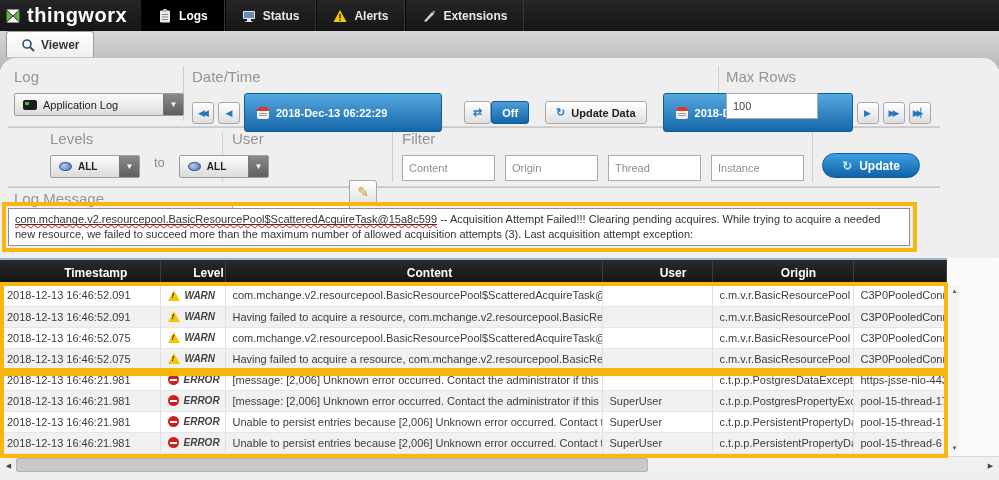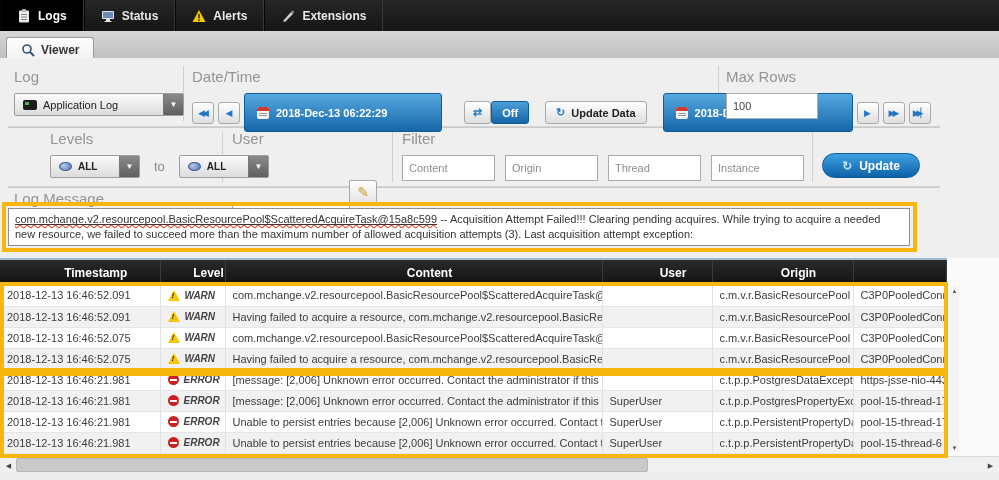--- a/index.html
+++ b/index.html
@@ -14,28 +14,28 @@
   .brand-name { color:#fff; font-size:20px; font-weight:bold; letter-spacing:0.5px; }
   .navtabs { display:flex; }
   .navtab { display:flex; align-items:center; gap:7px; padding:0 16px; color:#e8e8e8;
             font-size:12px; font-weight:bold; border-right:1px solid #383838; border-left:1px solid #050505; cursor:pointer; }
   .navtab.active { background:#000; color:#fff; }
   .nicon { width:14px; height:14px; display:inline-block; }
 
   
   .subbar { position:absolute; top:31px; left:0; width:999px; height:38px;
             background:linear-gradient(#d6d6d6,#b9b9b9); border-bottom:1px solid #a8a8a8;
-            display:flex; align-items:center; padding-left:6px; }
+            display:flex; align-items:flex-start; padding-left:6px; }
   .subtab { display:flex; align-items:center; gap:6px; height:24px; padding:0 14px;
             font-size:12px; color:#333; border:1px solid #9b9b9b; border-bottom:none;
             border-radius:3px 3px 0 0; background:linear-gradient(#d9d9d9,#c4c4c4); margin-right:2px; cursor:pointer; }
   .subtab.active { background:linear-gradient(#fdfdfd,#f0f0f0); height:26px; font-weight:bold; }
 
   
-  .panel { position:absolute; top:58px; left:0; width:999px; height:200px; background:#efefef; }
+  .panel { position:absolute; top:58px; left:0; width:999px; height:200px; background:#efefef;border-radius:16px; }
   .sec-title { color:#949494; font-size:15px; }
   .vdiv { position:absolute; width:1px; background:#cfcfcf; }
   .hdiv { position:absolute; height:2px; background:linear-gradient(#d8d8d8,#c4c4c4); }
 
   .sec-log   { position:absolute; left:14px;  top:10px; }
   .sec-dt    { position:absolute; left:192px; top:10px; }
   .sec-max   { position:absolute; left:726px; top:10px; }
   .sec-lvl   { position:absolute; left:14px;  top:72px;margin-left:36px; }
   .sec-user  { position:absolute; left:232px; top:72px; }
   .sec-filter{ position:absolute; left:402px; top:72px; }
@@ -124,20 +124,29 @@
   .ann-lm   { left:2px;  top:202px; width:915px; height:50px; }
   .ann-warn { left:0px;  top:282px; width:948px; height:90px; }
   .ann-err  { left:0px;  top:372px; width:948px; height:86px; }
 </style>
 </head>
 <body>
 
 <div class="app">
 
   <div class="topbar">
+    <div class="brand">
+      <svg class="nicon" width="22" height="22" viewBox="0 0 24 24">
+        <polygon points="1,1 23,1 12,11" fill="#fff"></polygon>
+        <polygon points="1,23 23,23 12,13" fill="#fff"></polygon>
+        <polygon points="1,2 11,12 1,22" fill="#62b54a"></polygon>
+        <polygon points="23,2 13,12 23,22" fill="#62b54a"></polygon>
+      </svg>
+      <span class="brand-name">thingworx</span>
+    </div>
     <div class="navtabs">
       <div class="navtab active">
         <svg class="nicon" viewBox="0 0 14 14">
             <rect x="2" y="1.5" width="10" height="12" rx="1" fill="#e9e9e9"></rect>
             <rect x="5" y="0" width="4" height="3" rx="1" fill="#bbb"></rect>
             <rect x="4" y="5" width="6" height="1" fill="#888"></rect>
             <rect x="4" y="7.5" width="6" height="1" fill="#888"></rect>
             <rect x="4" y="10" width="6" height="1" fill="#888"></rect>
           </svg>
         <span>Logs</span>
@@ -229,21 +238,21 @@
       </div>
     </div>
 
     <div class="sec-max">
       <div class="sec-title">Max Rows</div>
       <input class="txt" style="width: 92px; margin-top: 8px;" value="100">
     </div>
 
     <div class="sec-lvl">
       <div class="sec-title">Levels</div>
-      <div style="display:flex; align-items:center; margin-top:8px;">
+      <div style="display:flex; align-items:flex-start; margin-top:8px;">
         <div class="dd" style="width:90px;">
           <div class="dd-body" style="flex:1;">
             <span class="oval-icon"></span>
             <span style="font-weight:bold; font-size:10px;">ALL</span>
           </div>
           <div class="dd-arrow">▼</div>
         </div>
         <span class="to-label">to</span>
         <div class="dd" style="width:90px;">
           <div class="dd-body" style="flex:1;">

